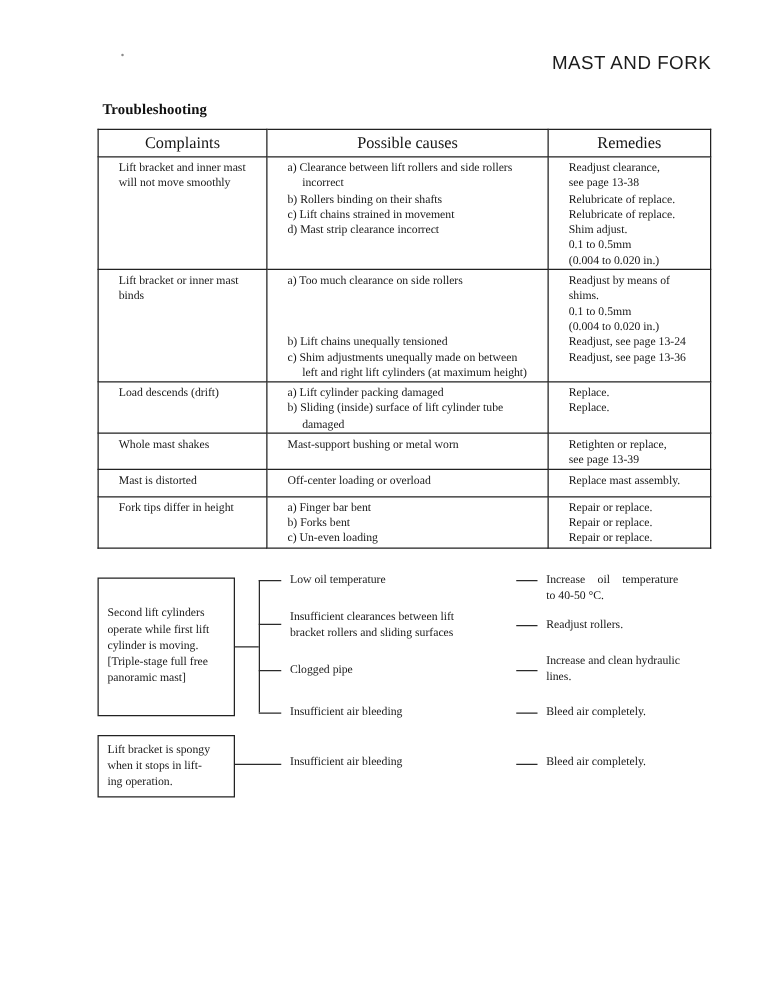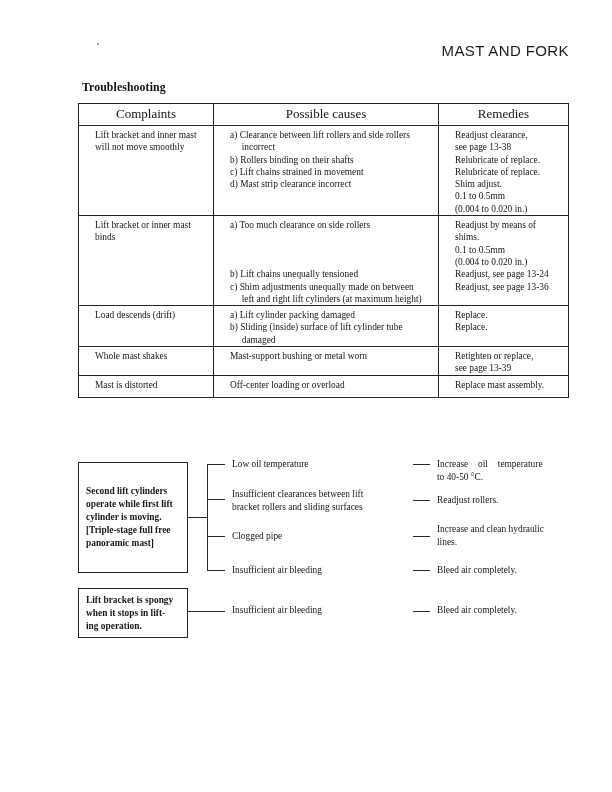--- a/index.html
+++ b/index.html
@@ -38,21 +38,21 @@
   }
   tr.tr-0 { height:89px; } tr.tr-1 { height:88px; } tr.tr-2 { height:22px; }
   tr.tr-3 { height:37px; } tr.tr-4 { height:28px; } tr.tr-5 { height:22px; }
   tr.tr-6 { height:38px; }
   .abs { position:absolute; }
   .dbox {
     position:absolute; left:78px; width:110px; border:1px solid #222;
     display:flex; flex-direction:column; justify-content:center;
     padding-left:7px; box-sizing:border-box; background:#fff;
   }
-  .dbox .tline { line-height:13px;font-weight:bold; }
+  .dbox .tline { line-height:13px; }
   .hl { position:absolute; height:0; border-top:1.2px solid #2a2a2a; }
   .vl { position:absolute; width:0; border-left:1.2px solid #2a2a2a; }
   .cause .tline, .remedy .tline { line-height:13px; }
   .remedy.spread .tline:first-child { word-spacing:7.5px; }
   .page-number {
     position:absolute; top:744px; left:0; width:100%; text-align:center;
     font-family:"Liberation Sans", sans-serif; font-size:10.5px;
     letter-spacing:0.3px; color:#1b1b1b;
   }
 </style>
@@ -156,20 +156,35 @@
         <td class="c-complaint">
             <div class="tline">Mast is distorted</div>
           </td>
         <td class="c-causes">
             <div class="tline">Off-center loading or overload</div>
           </td>
         <td class="c-remedies">
             <div class="tline">Replace mast assembly.</div>
           </td>
       </tr>
+      <tr class="tr-6">
+        <td class="c-complaint">
+            <div class="tline">Fork tips differ in height</div>
+          </td>
+        <td class="c-causes">
+            <div class="tline">a) Finger bar bent</div>
+            <div class="tline">b) Forks bent</div>
+            <div class="tline">c) Un-even loading</div>
+          </td>
+        <td class="c-remedies">
+            <div class="tline">Repair or replace.</div>
+            <div class="tline">Repair or replace.</div>
+            <div class="tline">Repair or replace.</div>
+          </td>
+      </tr>
     </tbody>
   </table>
 
   <div>
     <div class="dbox" style="top:462px; height:111px;">
         <div class="tline">Second lift cylinders</div>
         <div class="tline">operate while first lift</div>
         <div class="tline">cylinder is moving.</div>
         <div class="tline">[Triple-stage full free</div>
         <div class="tline">panoramic mast]</div>

